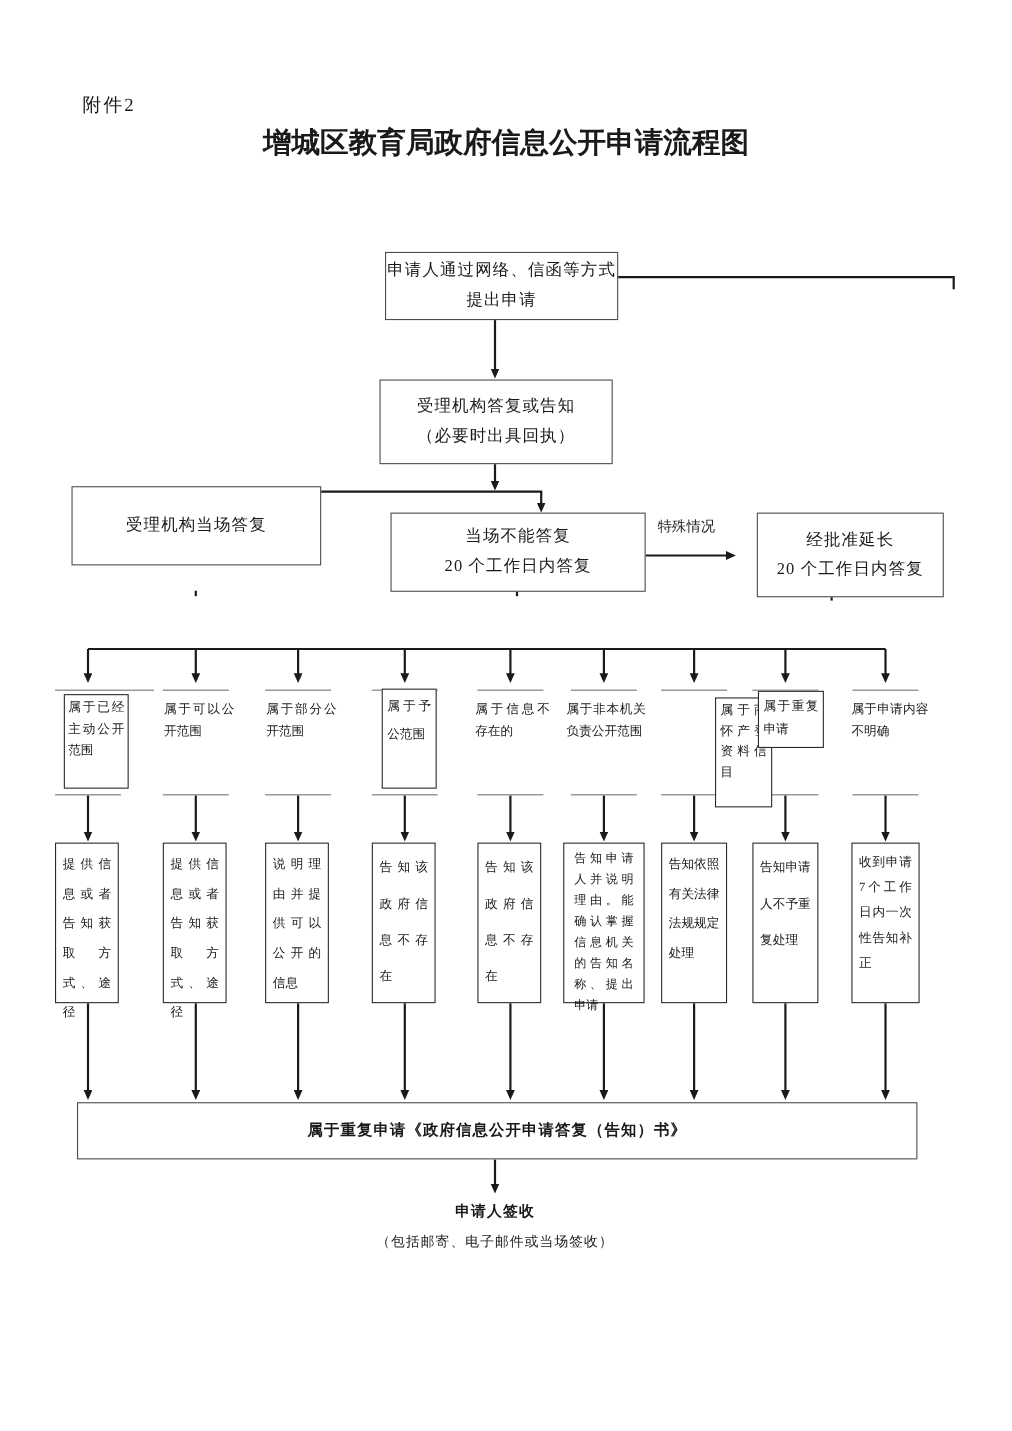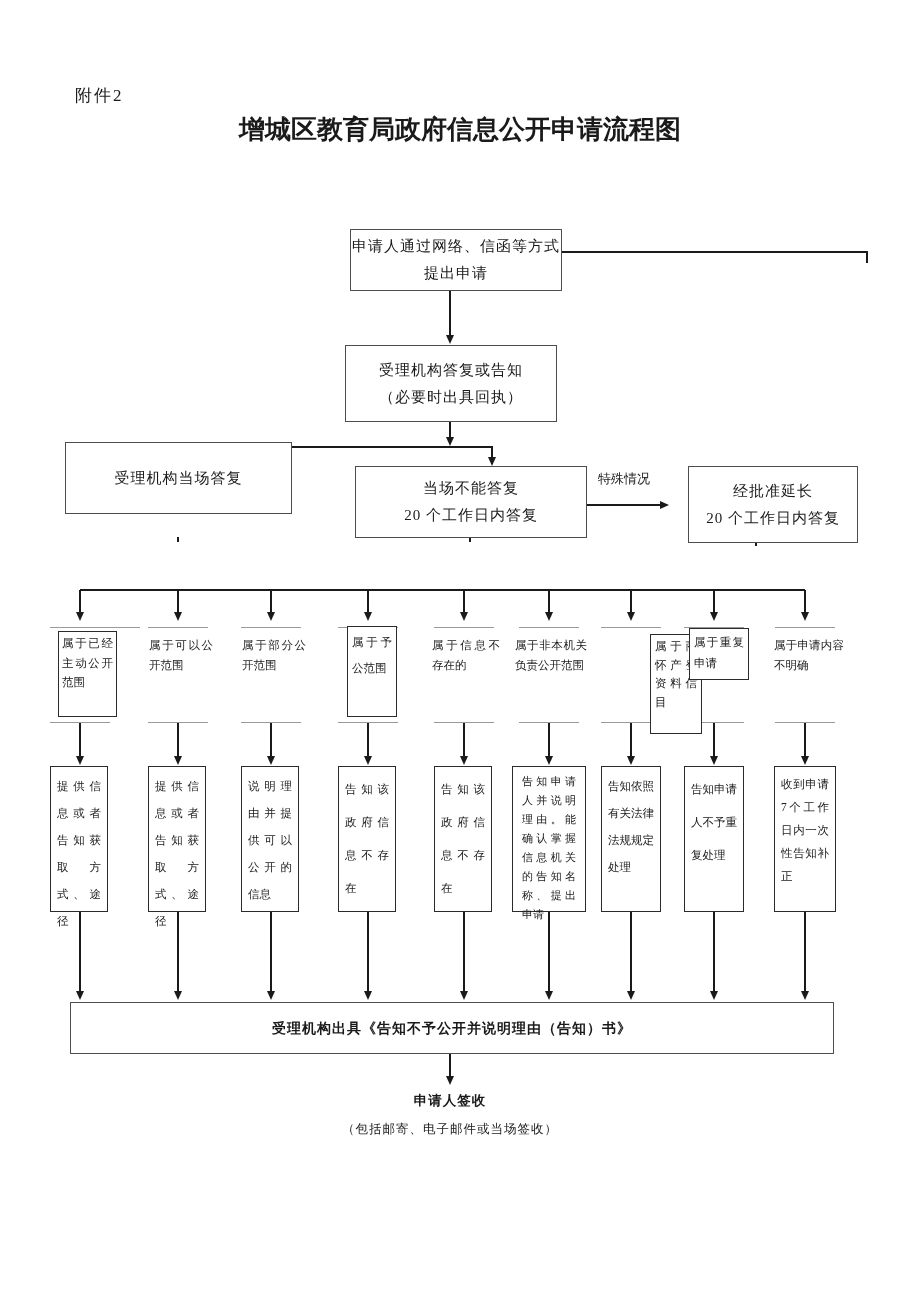--- a/index.html
+++ b/index.html
@@ -139,17 +139,17 @@
   <div class="rbox" style="left:50px;  width:58px;">提供信息或者告知获取方式、途径</div>
   <div class="rbox" style="left:148px; width:58px;">提供信息或者告知获取方式、途径</div>
   <div class="rbox" style="left:241px; width:58px;">说明理由并提供可以公开的信息</div>
   <div class="rbox lh33" style="left:338px; width:58px;">告知该政府信息不存在</div>
   <div class="rbox lh33" style="left:434px; width:58px;">告知该政府信息不存在</div>
   <div class="rbox" id="rb6" style="left:512px; width:74px;">告知申请人并说明理由。能确认掌握信息机关的告知名称、提出申请</div>
   <div class="rbox" style="left:601px; width:60px;">告知依照有关法律法规规定处理</div>
   <div class="rbox lh33" style="left:684px; width:60px;">告知申请人不予重复处理</div>
   <div class="rbox lh23" style="left:774px; width:62px;">收到申请7个工作日内一次性告知补正</div>
 
-  <div class="cbox" id="bigbox">受理机构出具《告知不予公开并说明理由（告知）书》</div>
+  <div class="cbox" id="bigbox">属于重复申请《政府信息公开申请答复（告知）书》</div>
   <div class="abs" id="signlab">申请人签收</div>
   <div class="abs" id="signnote">（包括邮寄、电子邮件或当场签收）</div>
 
 </div>
 
 </body></html>

